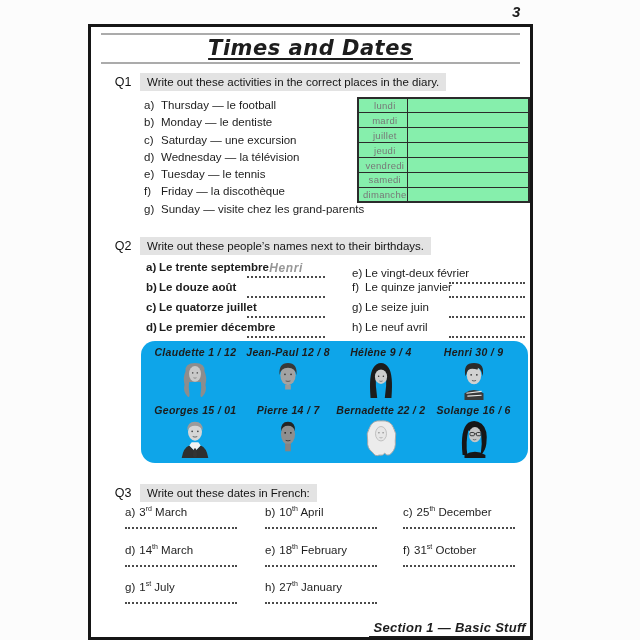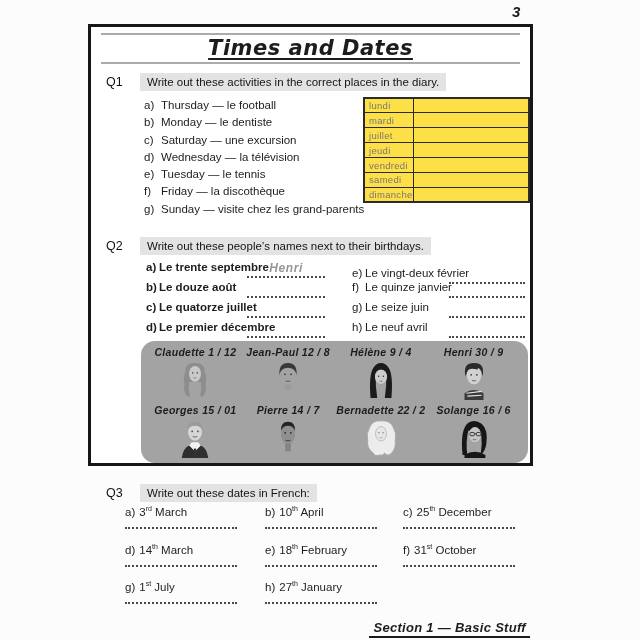--- a/index.html
+++ b/index.html
@@ -1,57 +1,57 @@
 <!DOCTYPE html>
 <html><head>
 <meta charset="utf-8">
 <style>
   * { margin:0; padding:0; box-sizing:border-box; }
   html,body { width:640px; height:640px; background:#fcfcfc; font-family:"Liberation Sans", sans-serif; color:#1d1d1d; }
   .page { position:relative; width:640px; height:640px; overflow:hidden; }
 
   .page-number { position:absolute; top:3px; left:512px; font-size:15px; font-weight:bold; font-style:italic; }
 
-  .frame { position:absolute; left:88px; top:24px; width:445px; height:442px; border:3px solid #161616; background:#fff; }
+  .frame { position:absolute; left:88px; top:24px; width:445px; height:616px; border:3px solid #161616; background:#fff; }
 
   .rule { position:absolute; left:10px; width:419px; height:2px; background:#ababab; }
   .rule-top { top:6px; }
   .rule-bottom { top:35px; }
 
   .title { position:absolute; top:9px; left:0; width:439px; text-align:center;
            font-family:"DejaVu Sans", sans-serif; font-weight:bold; font-style:italic; font-size:21px;
            text-decoration:underline; text-decoration-thickness:2px; text-underline-offset:3px; letter-spacing:.5px; }
 
-  .q-header { position:absolute; left:15px; font-size:12px; white-space:nowrap; }
+  .q-header { position:absolute; left:15px; font-size:12px; white-space:nowrap;text-align:center; }
   .q-header .q-label { display:inline-block; width:34px; font-size:12.5px; color:#111; }
   .q-header .q-prompt { background:#e3e3e3; padding:3px 7px; font-size:11.5px; color:#141414; }
 
   
   .q1-list { position:absolute; left:53px; top:70px; font-size:11.5px; }
   .q1-item { height:17.3px; line-height:17.3px; white-space:nowrap; }
   .q1-item .ltr { display:inline-block; width:17px; }
 
-  .diary { position:absolute; left:272px; top:70px; border-collapse:collapse; border:2px solid #2b2b2b; background:#fde047; }
+  .diary { position:absolute; left:266px; top:70px; border-collapse:collapse; border:2px solid #2b2b2b; background:#86efac;text-align:center; }
   .diary td { border:1.5px solid #2b2b2b; height:14.9px; }
   .diary td.day { width:42px; font-size:9.5px; color:#777; padding-left:4px; letter-spacing:.3px; }
   .diary td.blank { width:128px; }
 
   
   .q2-row { position:absolute; height:18px; font-size:11.5px; white-space:nowrap; }
   .q2-row .ltr { display:inline-block; width:13px; }
   .q2-row .dotted { position:absolute; bottom:1px; }
   .dotted { height:0; border-bottom:2px dotted #4a4a4a; }
   .q2-row.col-l { left:55px; width:235px;font-weight:bold; }
   .q2-row.col-l .dotted { left:101px; width:78px; }
   .q2-row.col-r { left:261px; width:175px; }
   .q2-row.col-r .dotted { left:97px; width:76px; }
   .answer { position:absolute; bottom:1px; left:0; width:100%; text-align:center;
             font-style:italic; color:#979797; font-size:12px; letter-spacing:.6px; }
 
-  .people-box { position:absolute; left:50px; top:314px; width:387px; height:122px; background:#a3a3a3;
+  .people-box { position:absolute; left:50px; top:314px; width:387px; height:122px; background:#0ea5e9;
                 border-radius:14px; display:grid; grid-template-columns:repeat(4,1fr); grid-template-rows:1fr 1fr;
                 padding:5px 8px 4px; }
   .person { text-align:center; }
   .person-name { font-size:10.5px; font-weight:bold; font-style:italic; letter-spacing:.3px; color:#1c1c1c; height:14px; }
   .portrait { width:38px; height:40px; display:inline-block; }
 
   
   .q3-item { position:absolute; width:132px; font-size:11.5px; white-space:nowrap; }
   .q3-item .ltr { margin-right:4px; }
   .q3-item sup { font-size:7px; }

